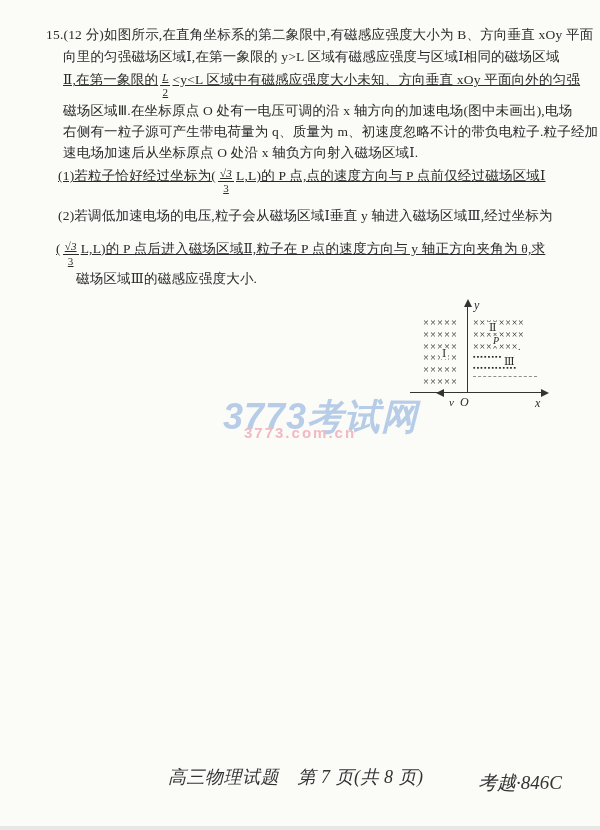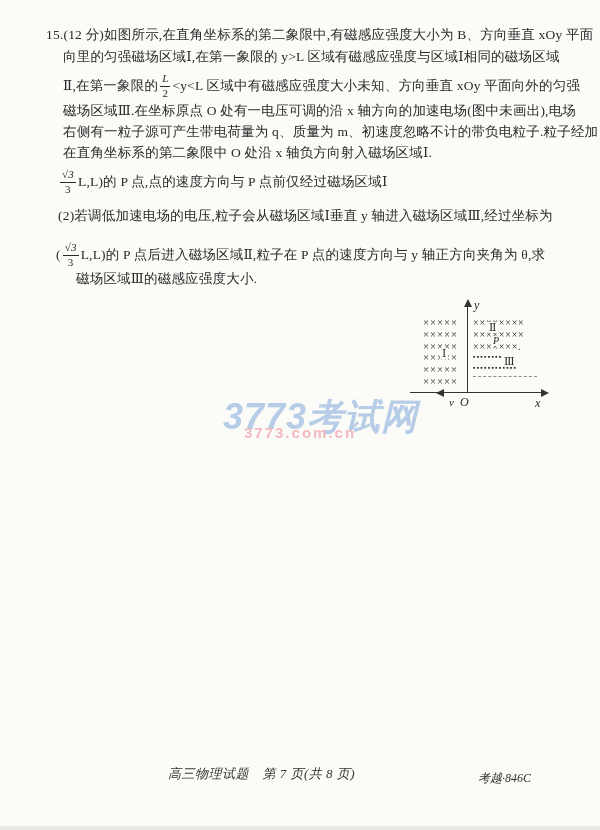--- a/index.html
+++ b/index.html
@@ -1,19 +1,19 @@
 <!DOCTYPE html>
 <html><head>
 <meta charset="utf-8">
 <style>
   html,body{margin:0;padding:0;background:#e8e8e6;}
   .page{position:relative;width:600px;height:826px;background:#fbfbf8;overflow:hidden;
         font-family:"Liberation Serif","DejaVu Serif",serif;color:#2a2a2a;}
   .tline{position:absolute;white-space:nowrap;font-size:13.5px;line-height:16px;letter-spacing:0.2px;}
-  .fline{display:flex;align-items:center;height:28px;}
+  .fline{display:flex;align-items:flex-start;height:28px;text-decoration:underline;}
   .frac{display:inline-flex;flex-direction:column;align-items:center;line-height:1.05;
         font-size:11px;font-style:italic;margin:0 2px;}
   .frac .fnum{border-bottom:1px solid #2a2a2a;padding:0 2px 1px 2px;}
   .frac .fden{padding-top:1px;font-style:normal;}
   
   .diagram{position:absolute;left:405px;top:296px;width:158px;height:130px;}
   .yaxis{position:absolute;left:62px;top:9px;width:1.3px;height:88px;background:#333;}
   .yarrow{position:absolute;left:58.5px;top:3px;width:0;height:0;
           border-left:4px solid transparent;border-right:4px solid transparent;border-bottom:8px solid #333;}
   .xaxis{position:absolute;left:5px;top:96px;width:133px;height:1.3px;background:#333;}
@@ -37,48 +37,49 @@
   .reg{position:absolute;font-size:11px;line-height:11px;background:#fbfbf8;padding:0 2px;z-index:3;}
   .r1{left:35px;top:52px;} .r2{left:82px;top:26px;} .r3{left:97px;top:60px;}
   .plab{position:absolute;left:87px;top:40px;font-size:10px;line-height:10px;font-style:italic;
         background:#fbfbf8;padding:0 1px;z-index:3;}
   
   .wm-title{position:absolute;left:223px;top:393px;font-size:36px;font-weight:bold;font-style:italic;
             letter-spacing:1px;color:#b6cce7;font-family:"Liberation Sans","DejaVu Sans",sans-serif;}
   .wm-url{position:absolute;left:244px;top:424px;font-size:15px;font-weight:bold;letter-spacing:2px;
           color:#f3b9c0;font-family:Liberation Sans, sans-serif;}
   
-  .footer-left{position:absolute;left:168px;top:765px;font-size:13px;font-style:italic;color:#333;
+  .footer-left{position:absolute;left:168px;top:765px;font-size:18px;font-style:italic;color:#333;
                letter-spacing:0.5px;}
-  .footer-right{position:absolute;left:478px;top:770px;font-size:12px;font-style:italic;color:#333;}
+  .footer-right{position:absolute;left:478px;top:770px;font-size:19px;font-style:italic;color:#333;}
   .site-note{position:absolute;left:22px;top:801px;font-size:14px;color:#3c3c3c;
              font-family:"DejaVu Sans Mono","Liberation Mono",monospace;}
 </style>
 </head>
 <body>
 
 <div class="page">
 
   <div class="tline" style="left:46px;top:27px;">15.(12 分)如图所示,在直角坐标系的第二象限中,有磁感应强度大小为 B、方向垂直 xOy 平面</div>
   <div class="tline" style="left:63px;top:49px;">向里的匀强磁场区域Ⅰ,在第一象限的 y&gt;L 区域有磁感应强度与区域Ⅰ相同的磁场区域</div>
 
   <div class="tline fline" style="left:63px;top:72px;">
     <span>Ⅱ,在第一象限的</span>
       <span class="frac">
         <span class="fnum">L</span>
         <span class="fden">2</span>
       </span>
       <span>&lt;y&lt;L 区域中有磁感应强度大小未知、方向垂直 xOy 平面向外的匀强</span>
   </div>
 
-  <div class="tline" style="left:63px;top:103px;">磁场区域Ⅲ.在坐标原点 O 处有一电压可调的沿 x 轴方向的加速电场(图中未画出),电场</div>
+  <div class="tline" style="left:63px;top:103px;font-family:Liberation Serif, serif;">磁场区域Ⅲ.在坐标原点 O 处有一电压可调的沿 x 轴方向的加速电场(图中未画出),电场</div>
   <div class="tline" style="left:63px;top:124px;">右侧有一粒子源可产生带电荷量为 q、质量为 m、初速度忽略不计的带负电粒子.粒子经加</div>
-  <div class="tline" style="left:63px;top:145px;">在直角坐标系的第二象限中 O 处沿 x 轴负方向射入磁场区域Ⅰ.</div>
+  <div class="tline" style="left:63px;top:145px;">速电场加速后从坐标原点 O 处沿 x 轴负方向射入磁场区域Ⅰ.</div>
 
   <div class="tline fline" style="left:58px;top:168px;">
+    <span>(1)若粒子恰好经过坐标为(</span>
       <span class="frac">
         <span class="fnum">√3</span>
         <span class="fden">3</span>
       </span>
       <span>L,L)的 P 点,点的速度方向与 P 点前仅经过磁场区域Ⅰ</span>
   </div>
 
   <div class="tline" style="left:58px;top:208px;">(2)若调低加速电场的电压,粒子会从磁场区域Ⅰ垂直 y 轴进入磁场区域Ⅲ,经过坐标为</div>
   <div class="tline fline" style="left:56px;top:241px;">
     <span>(</span>

